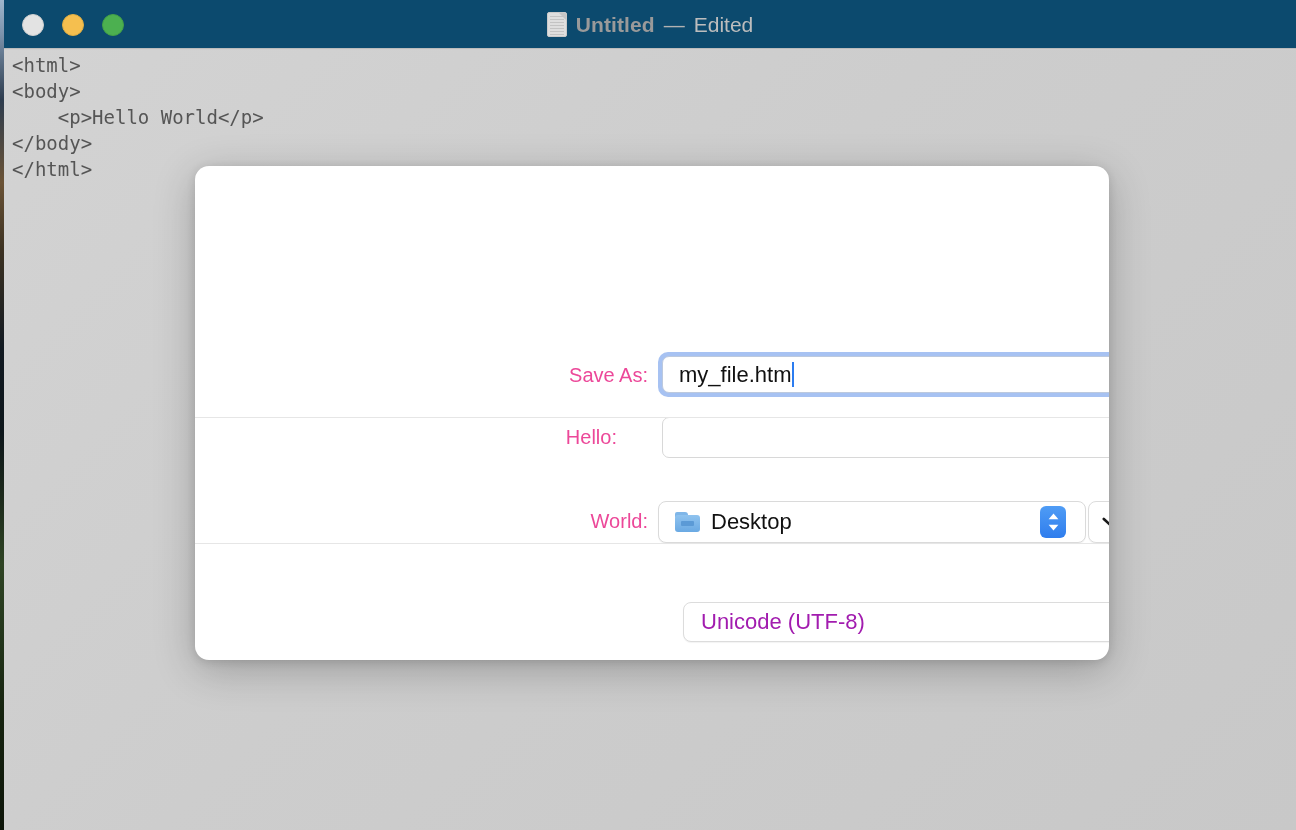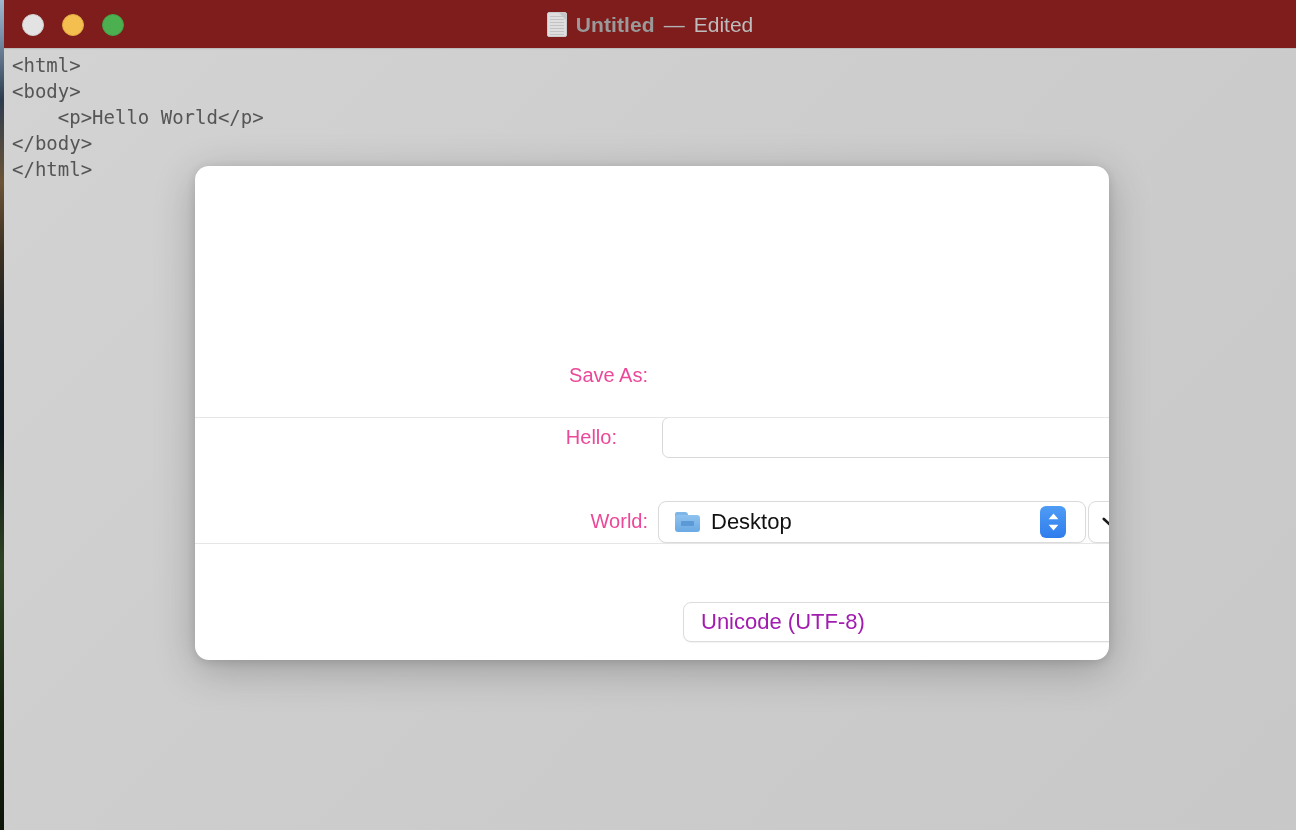--- a/index.html
+++ b/index.html
@@ -45,21 +45,21 @@
     left: 4px; top: 0;
     width: 1292px; height: 830px;
     background: #cfcfcf;
     overflow: hidden;
   }
 
   .titlebar {
     position: absolute;
     left: 0; top: 0;
     width: 1292px; height: 49px;
-    background: #7f1d1d;
+    background: #0c4a6e;
     border-bottom: 1px solid #bcbcbc;
     box-sizing: border-box;
   }
 
   .traffic {
     position: absolute;
     top: 14px;
     width: 22px; height: 22px;
     border-radius: 50%;
   }
@@ -347,20 +347,26 @@
     &lt;p&gt;Hello World&lt;/p&gt;
 &lt;/body&gt;
 &lt;/html&gt;</div>
     </div>
 
     <div class="sheet">
 
       <div class="row" style="left:360px; top:198px; width:93px; justify-content:flex-end;">
         <span class="field-label">Save As:</span>
       </div>
+      <div class="saveas-wrap">
+        <div class="saveas-input">
+          <span>my_file.htm</span>
+            <span class="caret"></span>
+        </div>
+      </div>
 
       <div class="row" style="left:360px; top:260px; width:62px; justify-content:flex-end;">
         <span class="field-label">Hello:</span>
       </div>
       <div class="text-input tags-input">
         <span></span>
       </div>
 
       <div class="row" style="left:378px; top:344px; width:75px; justify-content:flex-end;">
         <span class="field-label">World:</span>

